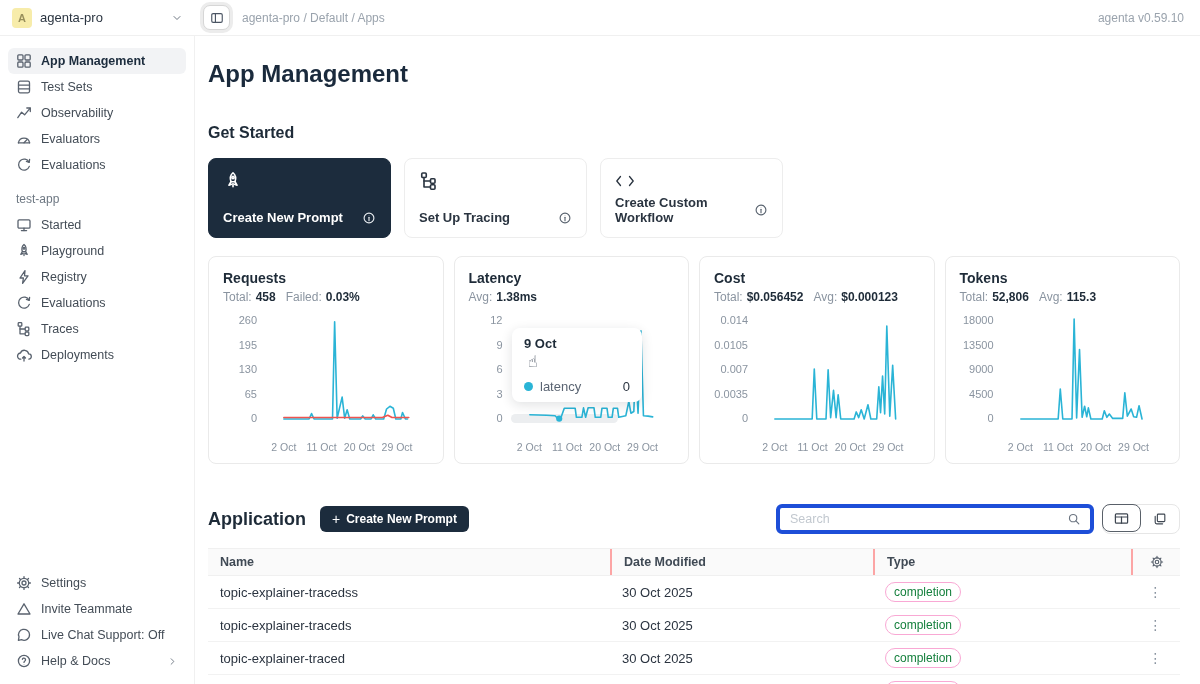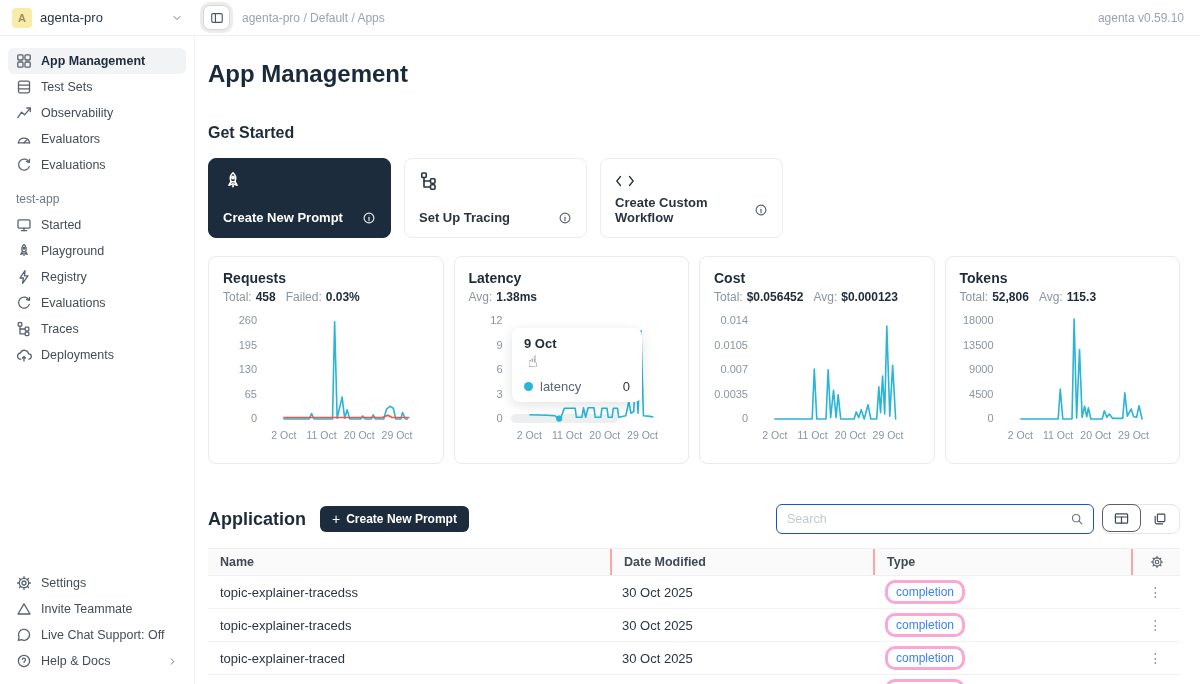--- a/index.html
+++ b/index.html
@@ -59,21 +59,21 @@
   .chart-title { font-size:14px; font-weight:700; color:#1e2b38; }
   .chart-stats { margin-top:4px; font-size:12px; display:flex; flex-wrap:wrap; }
   .stat-label { color:#8a94a0; margin-right:4px; }
   .stat-value { color:#1e2b38; font-weight:700; margin-right:10px; }
   .chart-body { display:flex; margin-top:10px; }
   .chart-yaxis { width:42px; flex:0 0 42px; height:112px; display:flex; flex-direction:column; justify-content:space-between;
                  align-items:flex-end; padding:0 8px 2px 0; font-size:11px; color:#8a94a0; }
   .plot-area { flex:1; position:relative; }
   svg.plot { display:block; width:100%; height:112px; }
   .chart-xaxis { position:relative; height:15px; margin-top:3px; font-size:10.5px; color:#8a94a0; }
-  .chart-xaxis span { position:absolute; top:0; transform:translateX(-50%); white-space:nowrap; }
+  .chart-xaxis span { position:absolute; top:12px; transform:translateX(-50%); white-space:nowrap; }
 
   
   .tooltip { position:absolute; left:304px; top:72px; width:130px; background:#fff; border-radius:8px;
              box-shadow:0 3px 12px rgba(20,30,40,.13); padding:8px 12px; z-index:5; }
   .tt-date { font-size:13px; font-weight:700; color:#1e2b38; }
   .tt-spacer { height:28px; }
   .tt-row { display:flex; align-items:center; gap:7px; font-size:13px; }
   .tt-dot { width:9px; height:9px; border-radius:50%; background:#2ab4d6; flex:0 0 9px; }
   .tt-name { color:#5a6472; }
   .tt-val { margin-left:auto; color:#2a3440; }
@@ -81,21 +81,21 @@
                  font-family:"DejaVu Sans",sans-serif; }
 
   
   .app-header { display:flex; align-items:center; margin-top:40px; gap:14px; }
   .app-title { font-size:18px; font-weight:700; color:#1e2b38; }
   .btn-dark { display:inline-flex; align-items:center; gap:6px; background:#1c2c3d; color:#fff; border:none;
               border-radius:6px; height:26px; padding:0 12px; font-size:12px; font-weight:600; cursor:pointer;
               font-family:inherit; }
   .btn-dark .plus { font-size:14px; font-weight:400; }
   .app-header-right { margin-left:auto; display:flex; align-items:center; gap:8px; }
-  .search-box { width:318px; height:30px; border:1px solid #1d4ed8; border-radius:6px; display:flex; align-items:center;
+  .search-box { width:318px; height:30px; border:4px solid #1d4ed8; border-radius:6px; display:flex; align-items:center;
                 background:#fff; overflow:hidden; }
   .search-box input { flex:1; border:none; outline:none; font-size:12.5px; padding:0 10px; color:#2a3440;
                       font-family:inherit; background:transparent; }
   .search-box input::placeholder { color:#c2c8cf; }
   .search-btn { width:32px; height:100%; display:grid; place-items:center; color:#6b7480; cursor:pointer; }
   .seg { display:flex; border:1px solid #e6e6e6; border-radius:8px; background:#fff; }
   .seg-btn { width:39px; height:28px; display:grid; place-items:center; color:#3f4752; cursor:pointer; border-radius:8px; }
   .seg-btn.selected { border:1px solid #596069; margin:-1px; background:#fff; }
 
   
@@ -104,21 +104,21 @@
            font-size:12.5px; font-weight:700; color:#404a55; align-items:flex-start; }
   .th { padding:0 12px; height:100%; display:flex; align-items:center; }
   .th + .th { border-left:2px solid #fca5a5; }
   .col-name { width:402px; flex:0 0 402px; }
   .col-date { width:263px; flex:0 0 263px; }
   .col-type { width:258px; flex:0 0 258px; }
   .col-act  { flex:1; justify-content:center; display:flex; }
   .trow { display:flex; height:33px; align-items:center; border-bottom:1px solid #f2f2f2; font-size:13px; color:#2b3440;
           cursor:pointer; }
   .td { padding:0 12px; display:flex; align-items:center; }
-  .badge { border:3px solid #f9a8d4; border-radius:10px; padding:2px 8px; font-size:12px; color:#3b82f6; background:#fff; }
+  .badge { border:1px solid #f9a8d4; border-radius:10px; padding:2px 8px; font-size:12px; color:#15803d; background:#fff; }
   .dots { font-size:14px; color:#8a94a0; cursor:pointer; font-family:"DejaVu Sans",sans-serif; }
   .gear-ic { color:#555e6a; display:grid; place-items:center; cursor:pointer; }
 </style>
 </head>
 <body>
 
 <div class="app">
 
   <div class="topbar">
     <div class="topbar-left">

